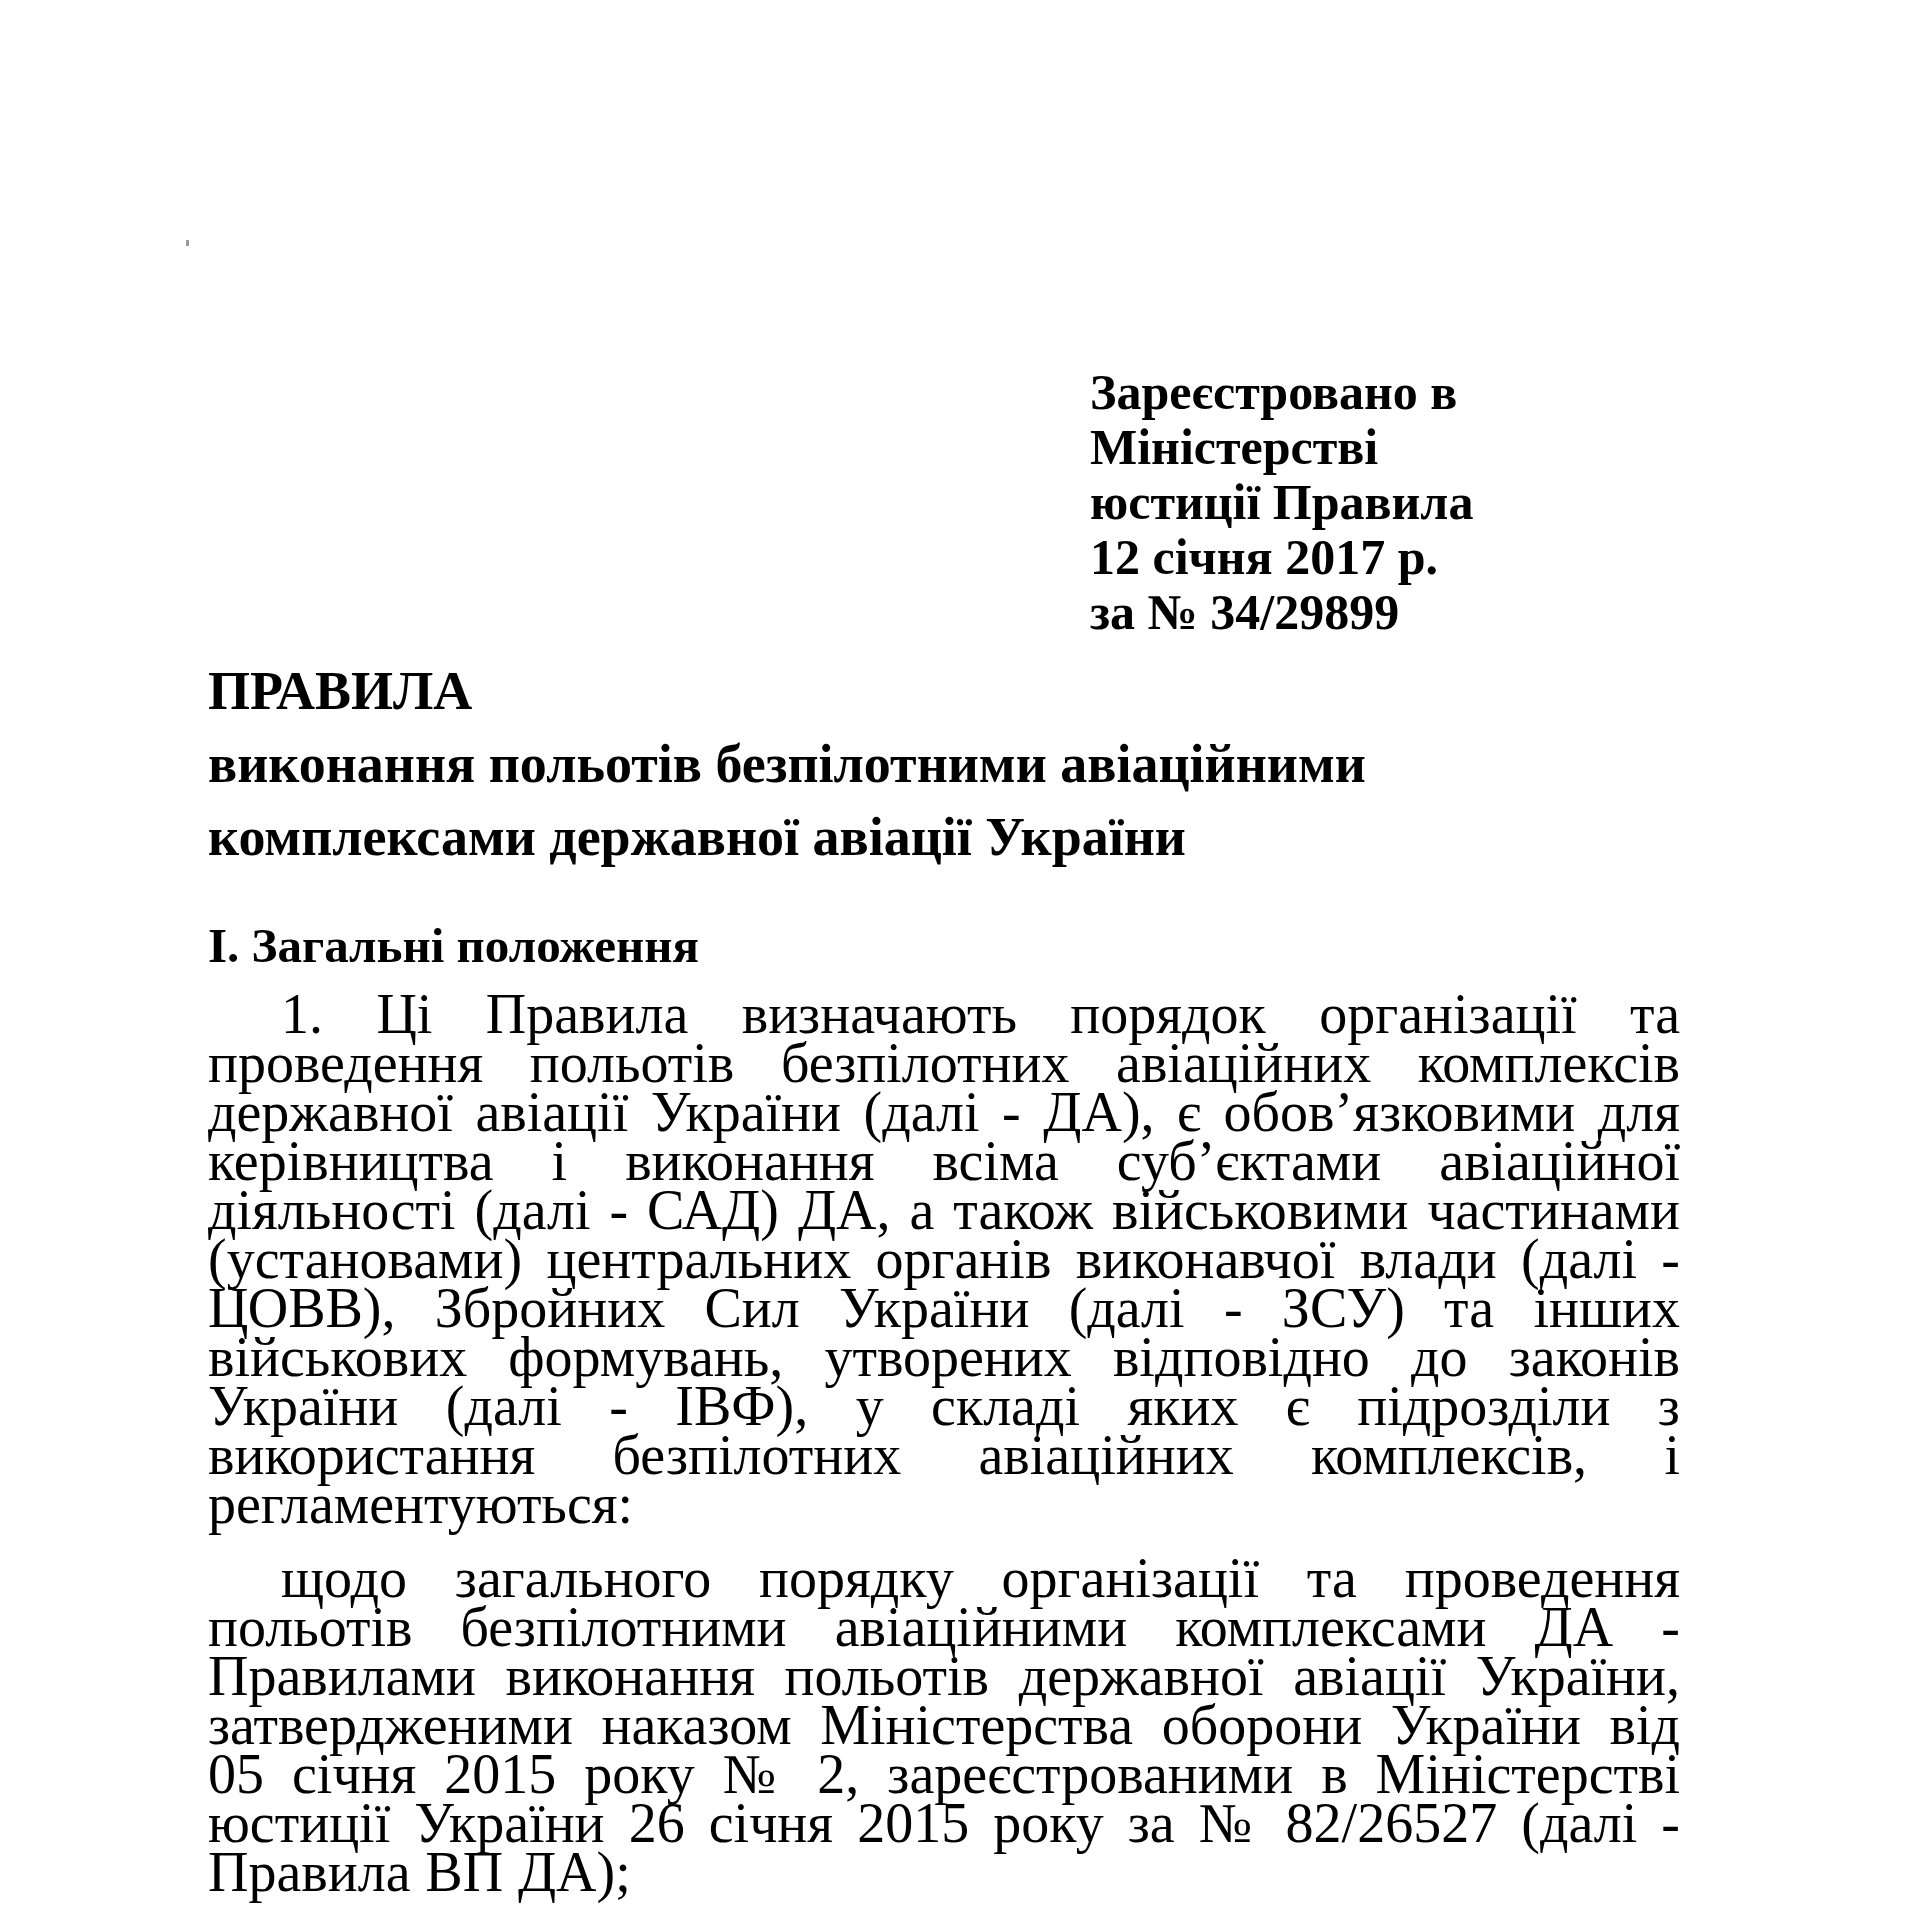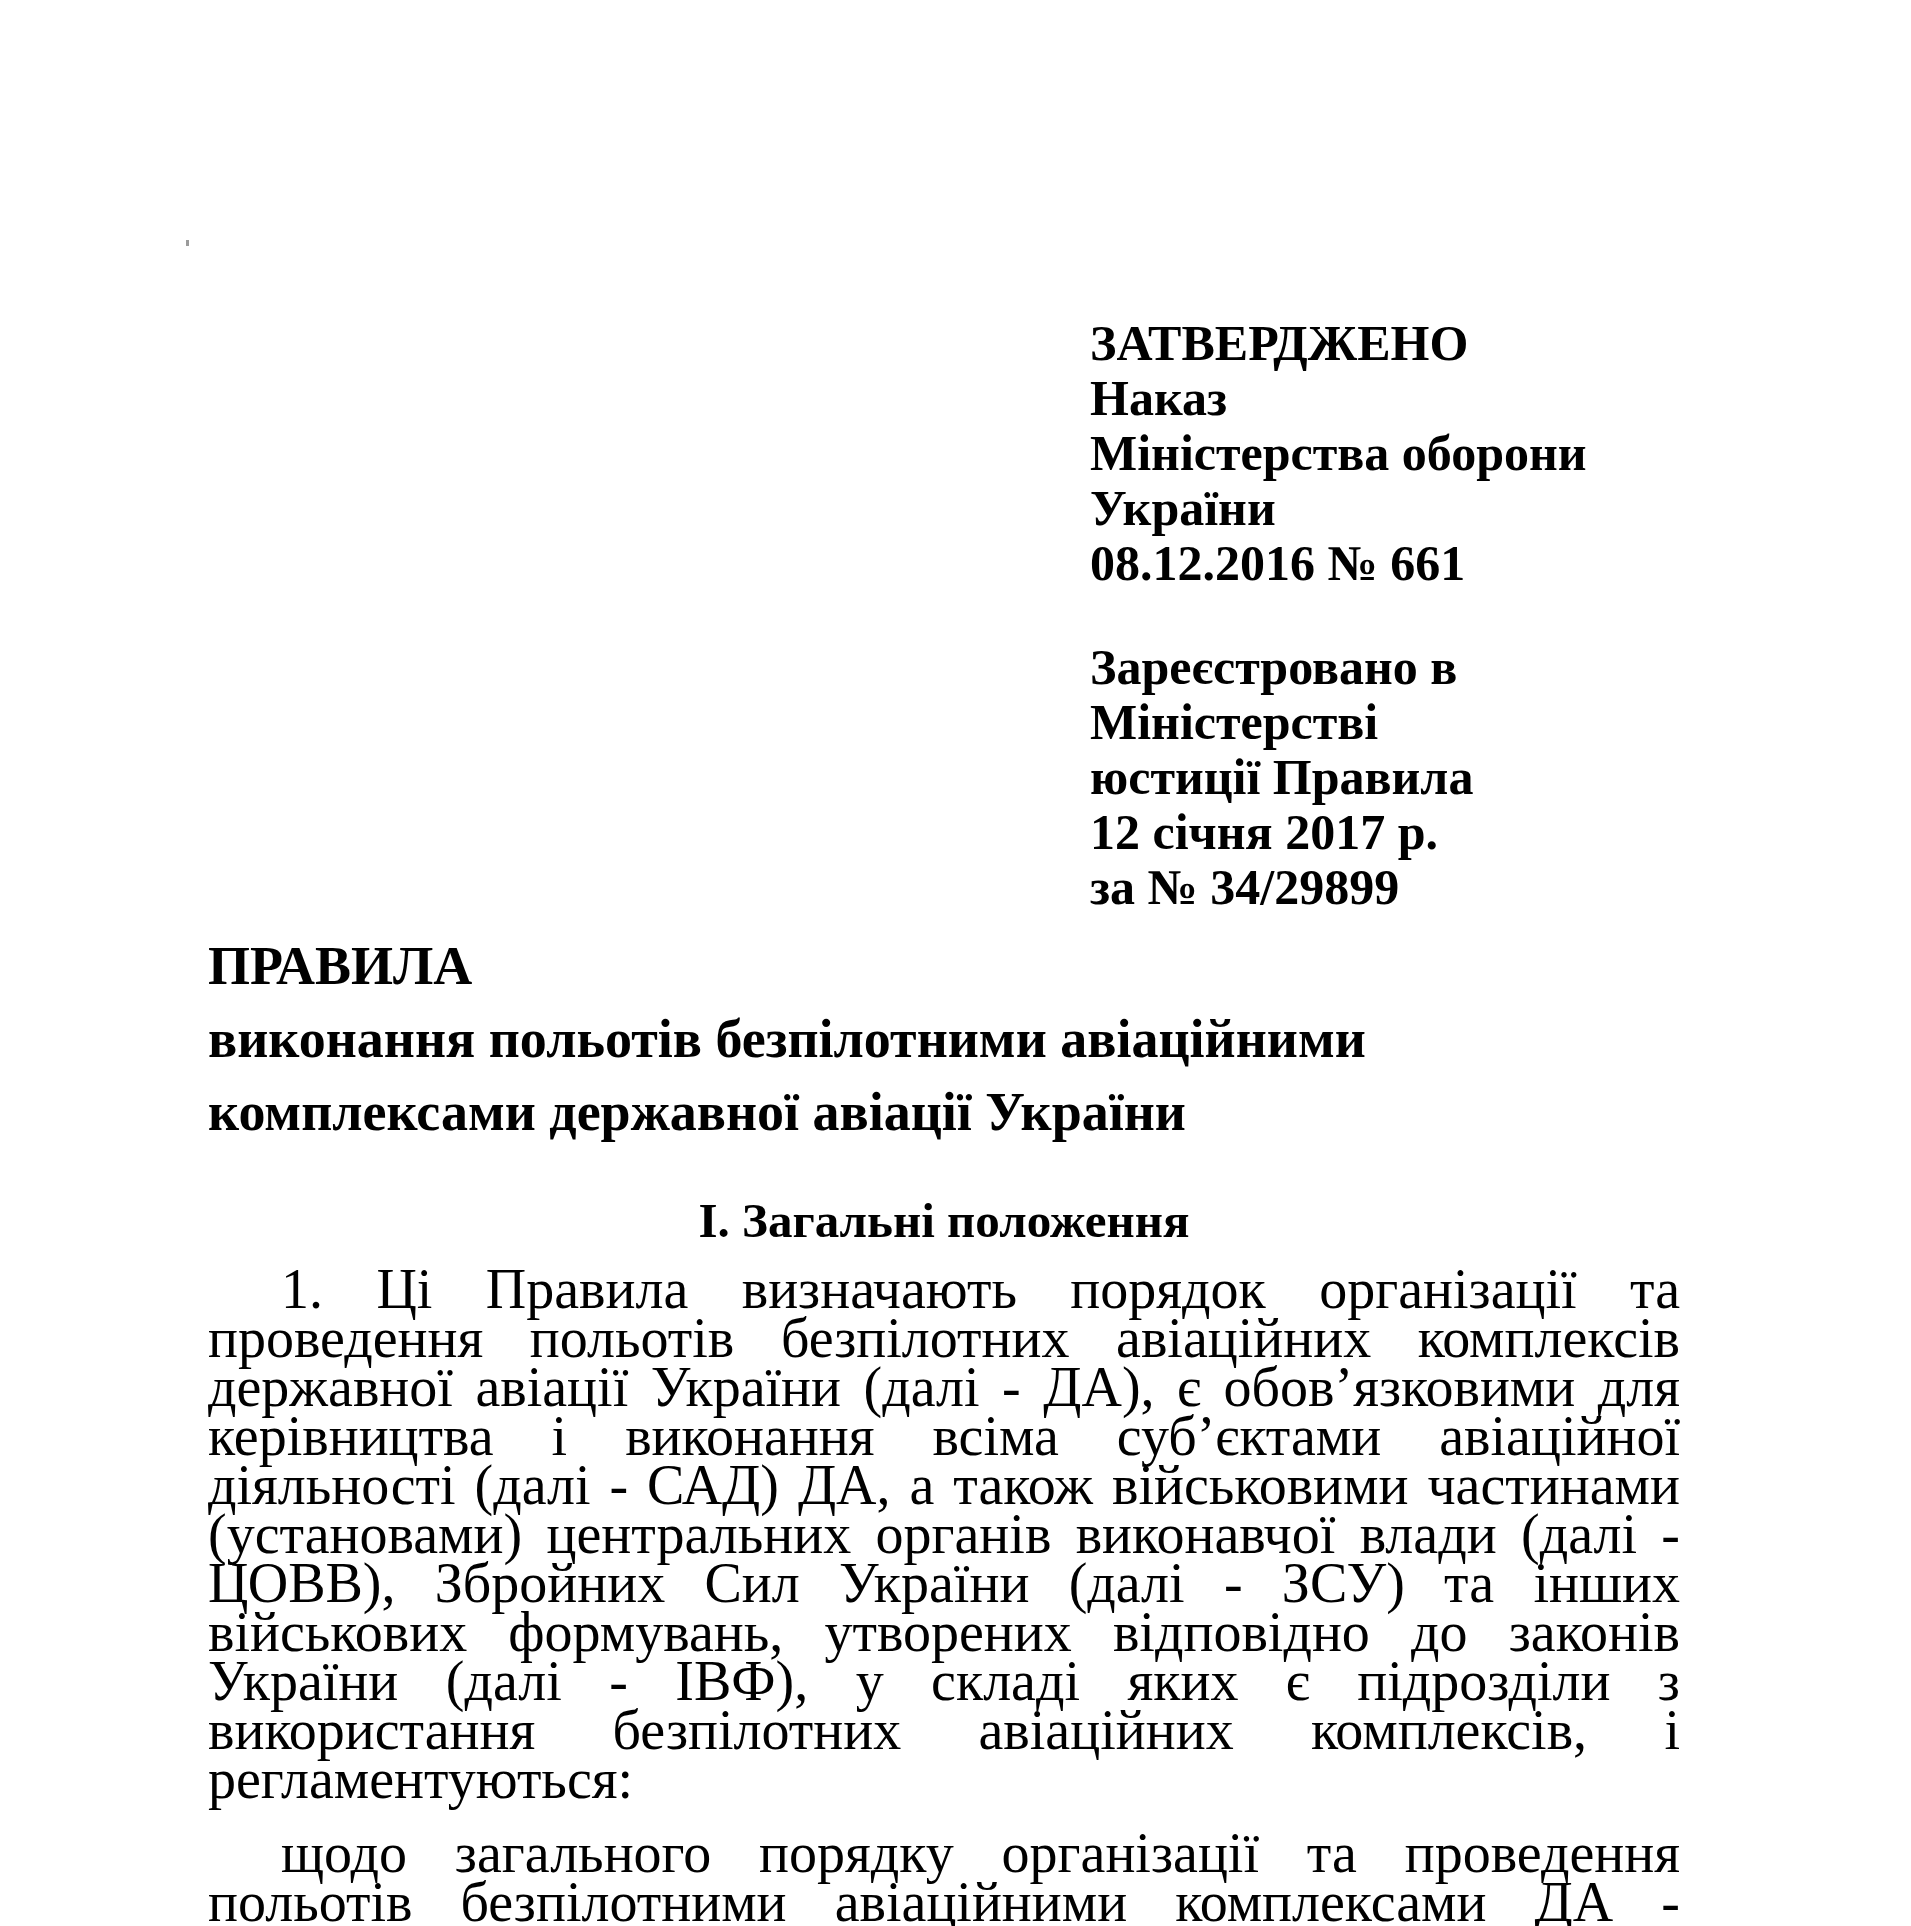--- a/index.html
+++ b/index.html
@@ -30,21 +30,20 @@
   }
   .approval-gap { height: 49px; }
   .doc-title {
     margin: 15.4px 0 0 0;
     font-weight: bold;
     font-size: 54px;
     line-height: 73px;
   }
   .section-heading {
     margin: 44px 0 15.4px 0;
-    text-align: center;
     font-weight: bold;
     font-size: 49px;
     line-height: 56px;
   }
   .body p {
     margin: 0 0 25px 0;
     font-size: 56px;
     line-height: 49px;
     text-align: justify;
     text-indent: 73px;
@@ -54,26 +53,20 @@
 </style>
 </head>
 <body>
 
 <div class="page">
   <div class="speck"></div>
 
   <div class="content">
 
     <div class="approval">
-      <div>
-        <div>ЗАТВЕРДЖЕНО</div>
-        <div>Наказ</div>
-        <div>Міністерства оборони України</div>
-        <div>08.12.2016 № 661</div>
-      </div>
       <div class="approval-gap"></div>
       <div>
         <div>Зареєстровано в Міністерстві</div>
         <div>юстиції Правила</div>
         <div>12 січня 2017 р.</div>
         <div>за № 34/29899</div>
       </div>
     </div>
 
     <div class="doc-title">

